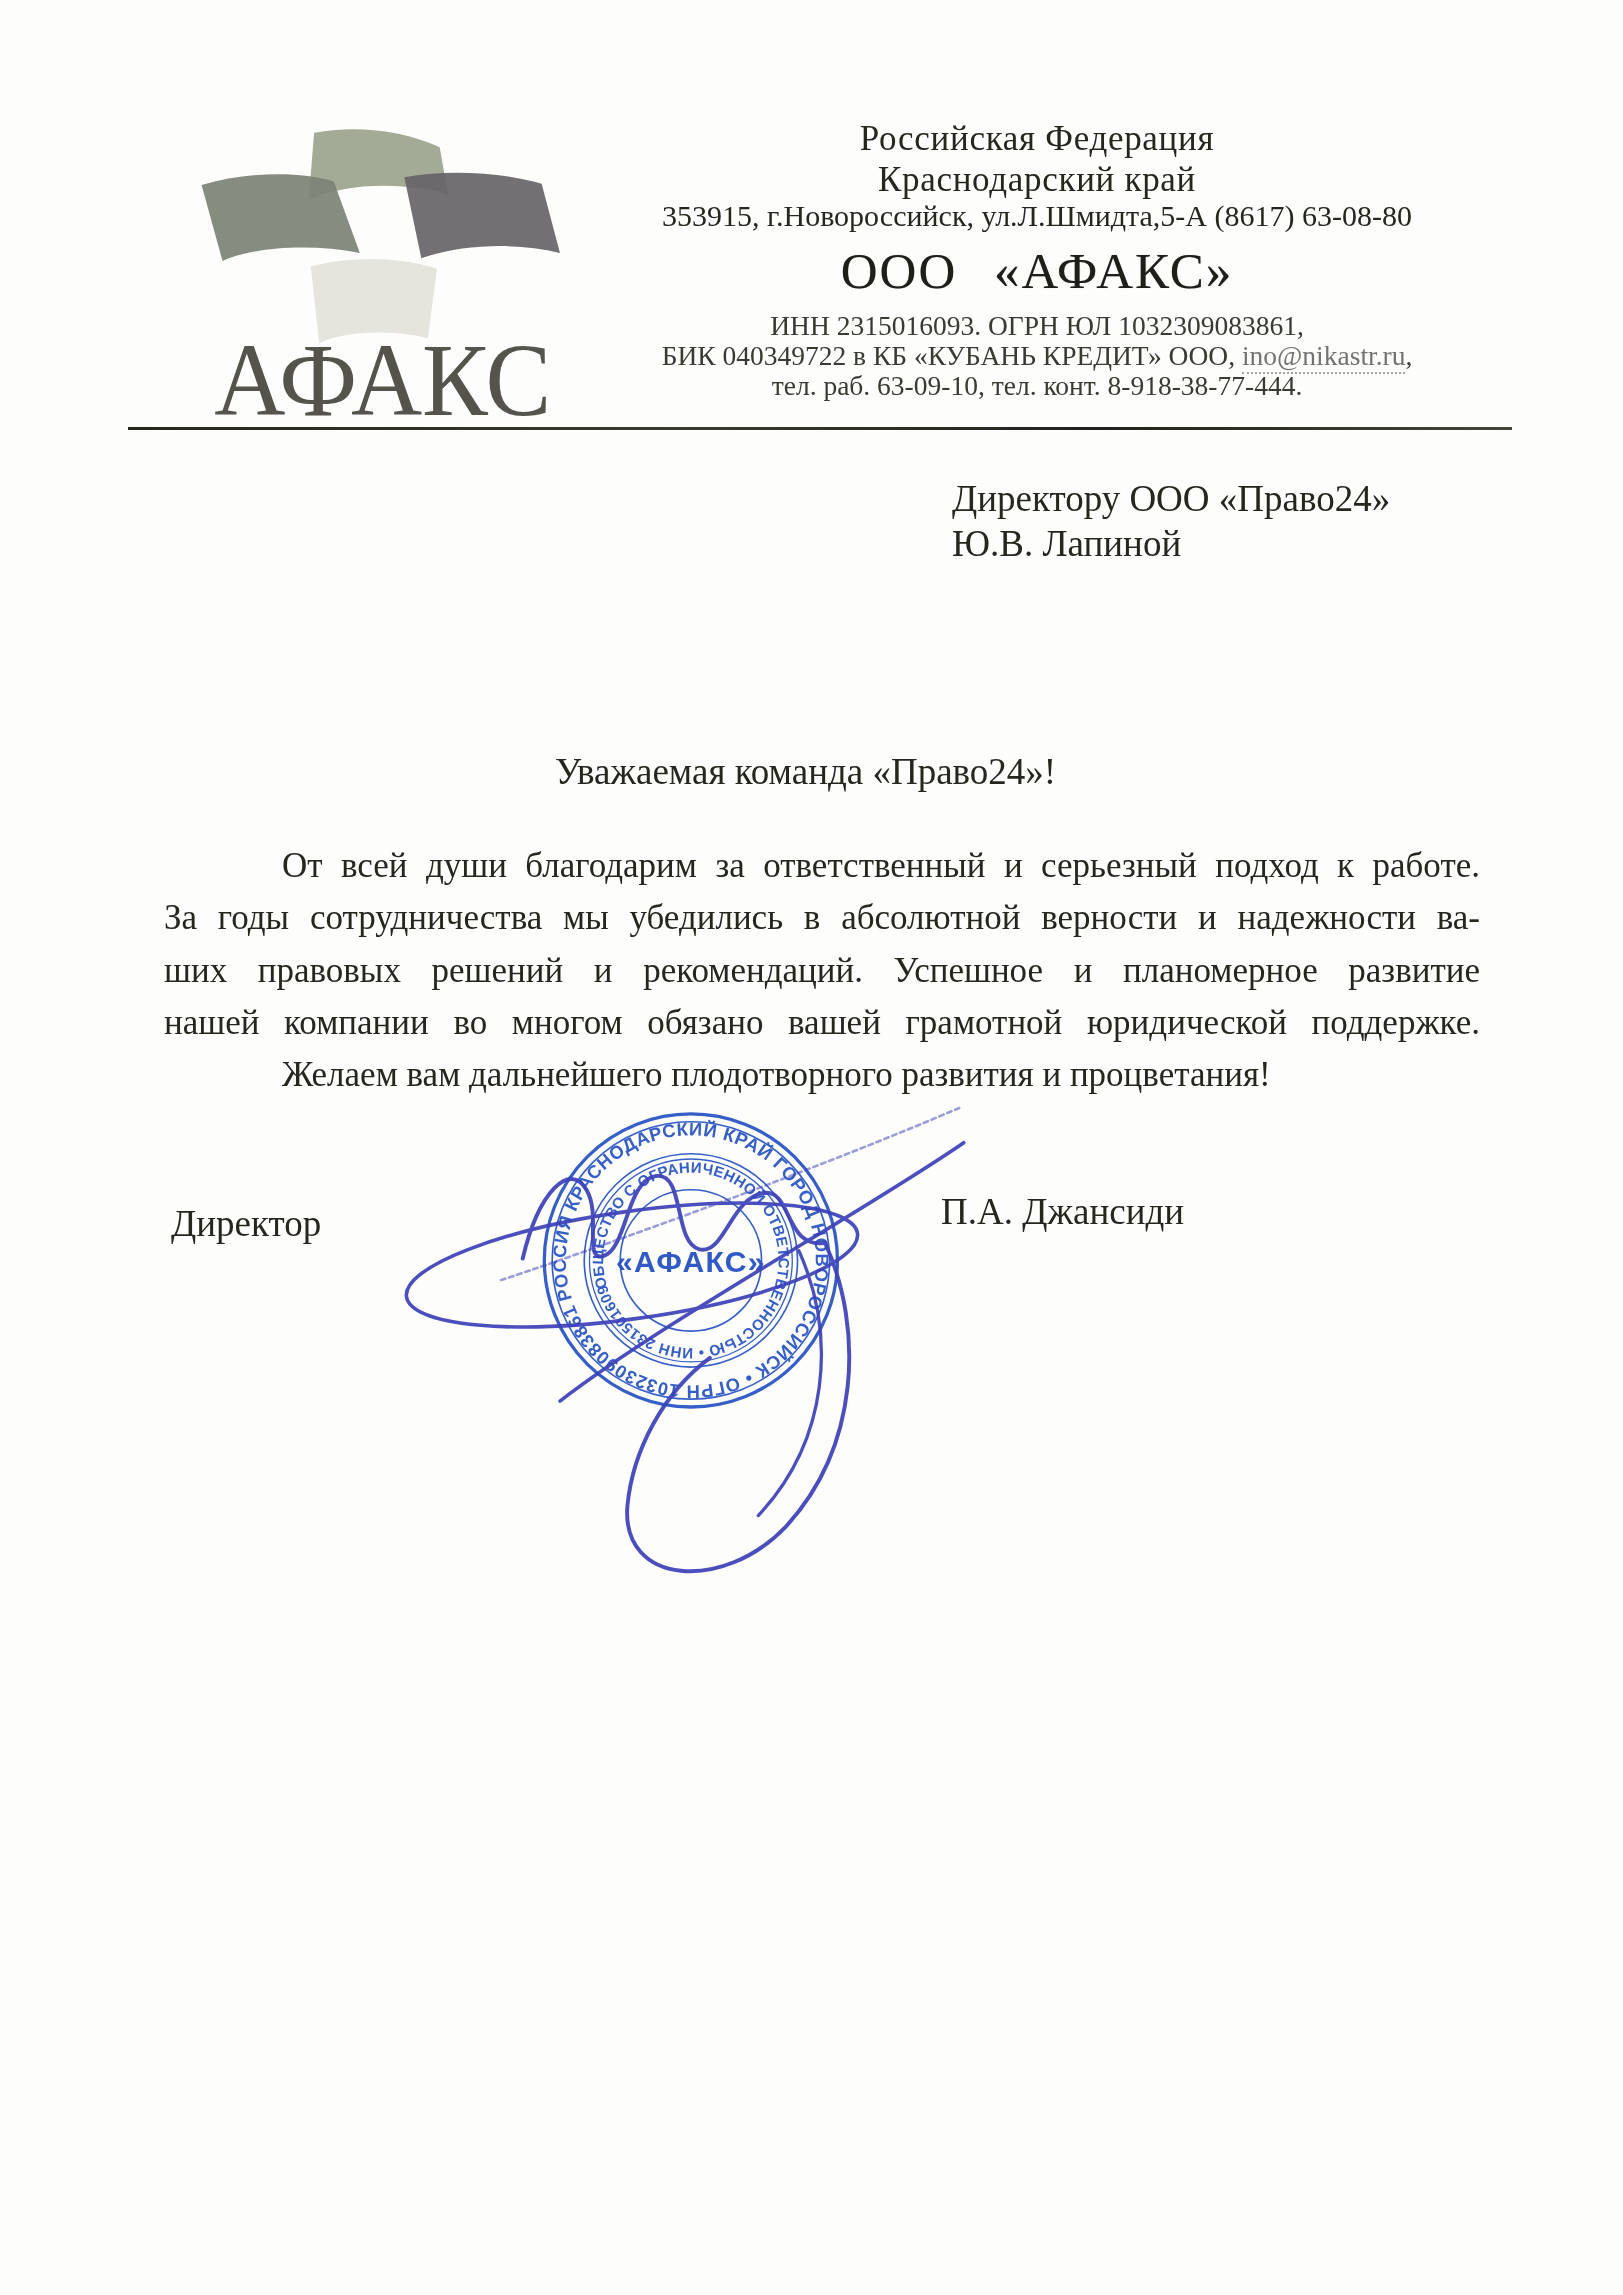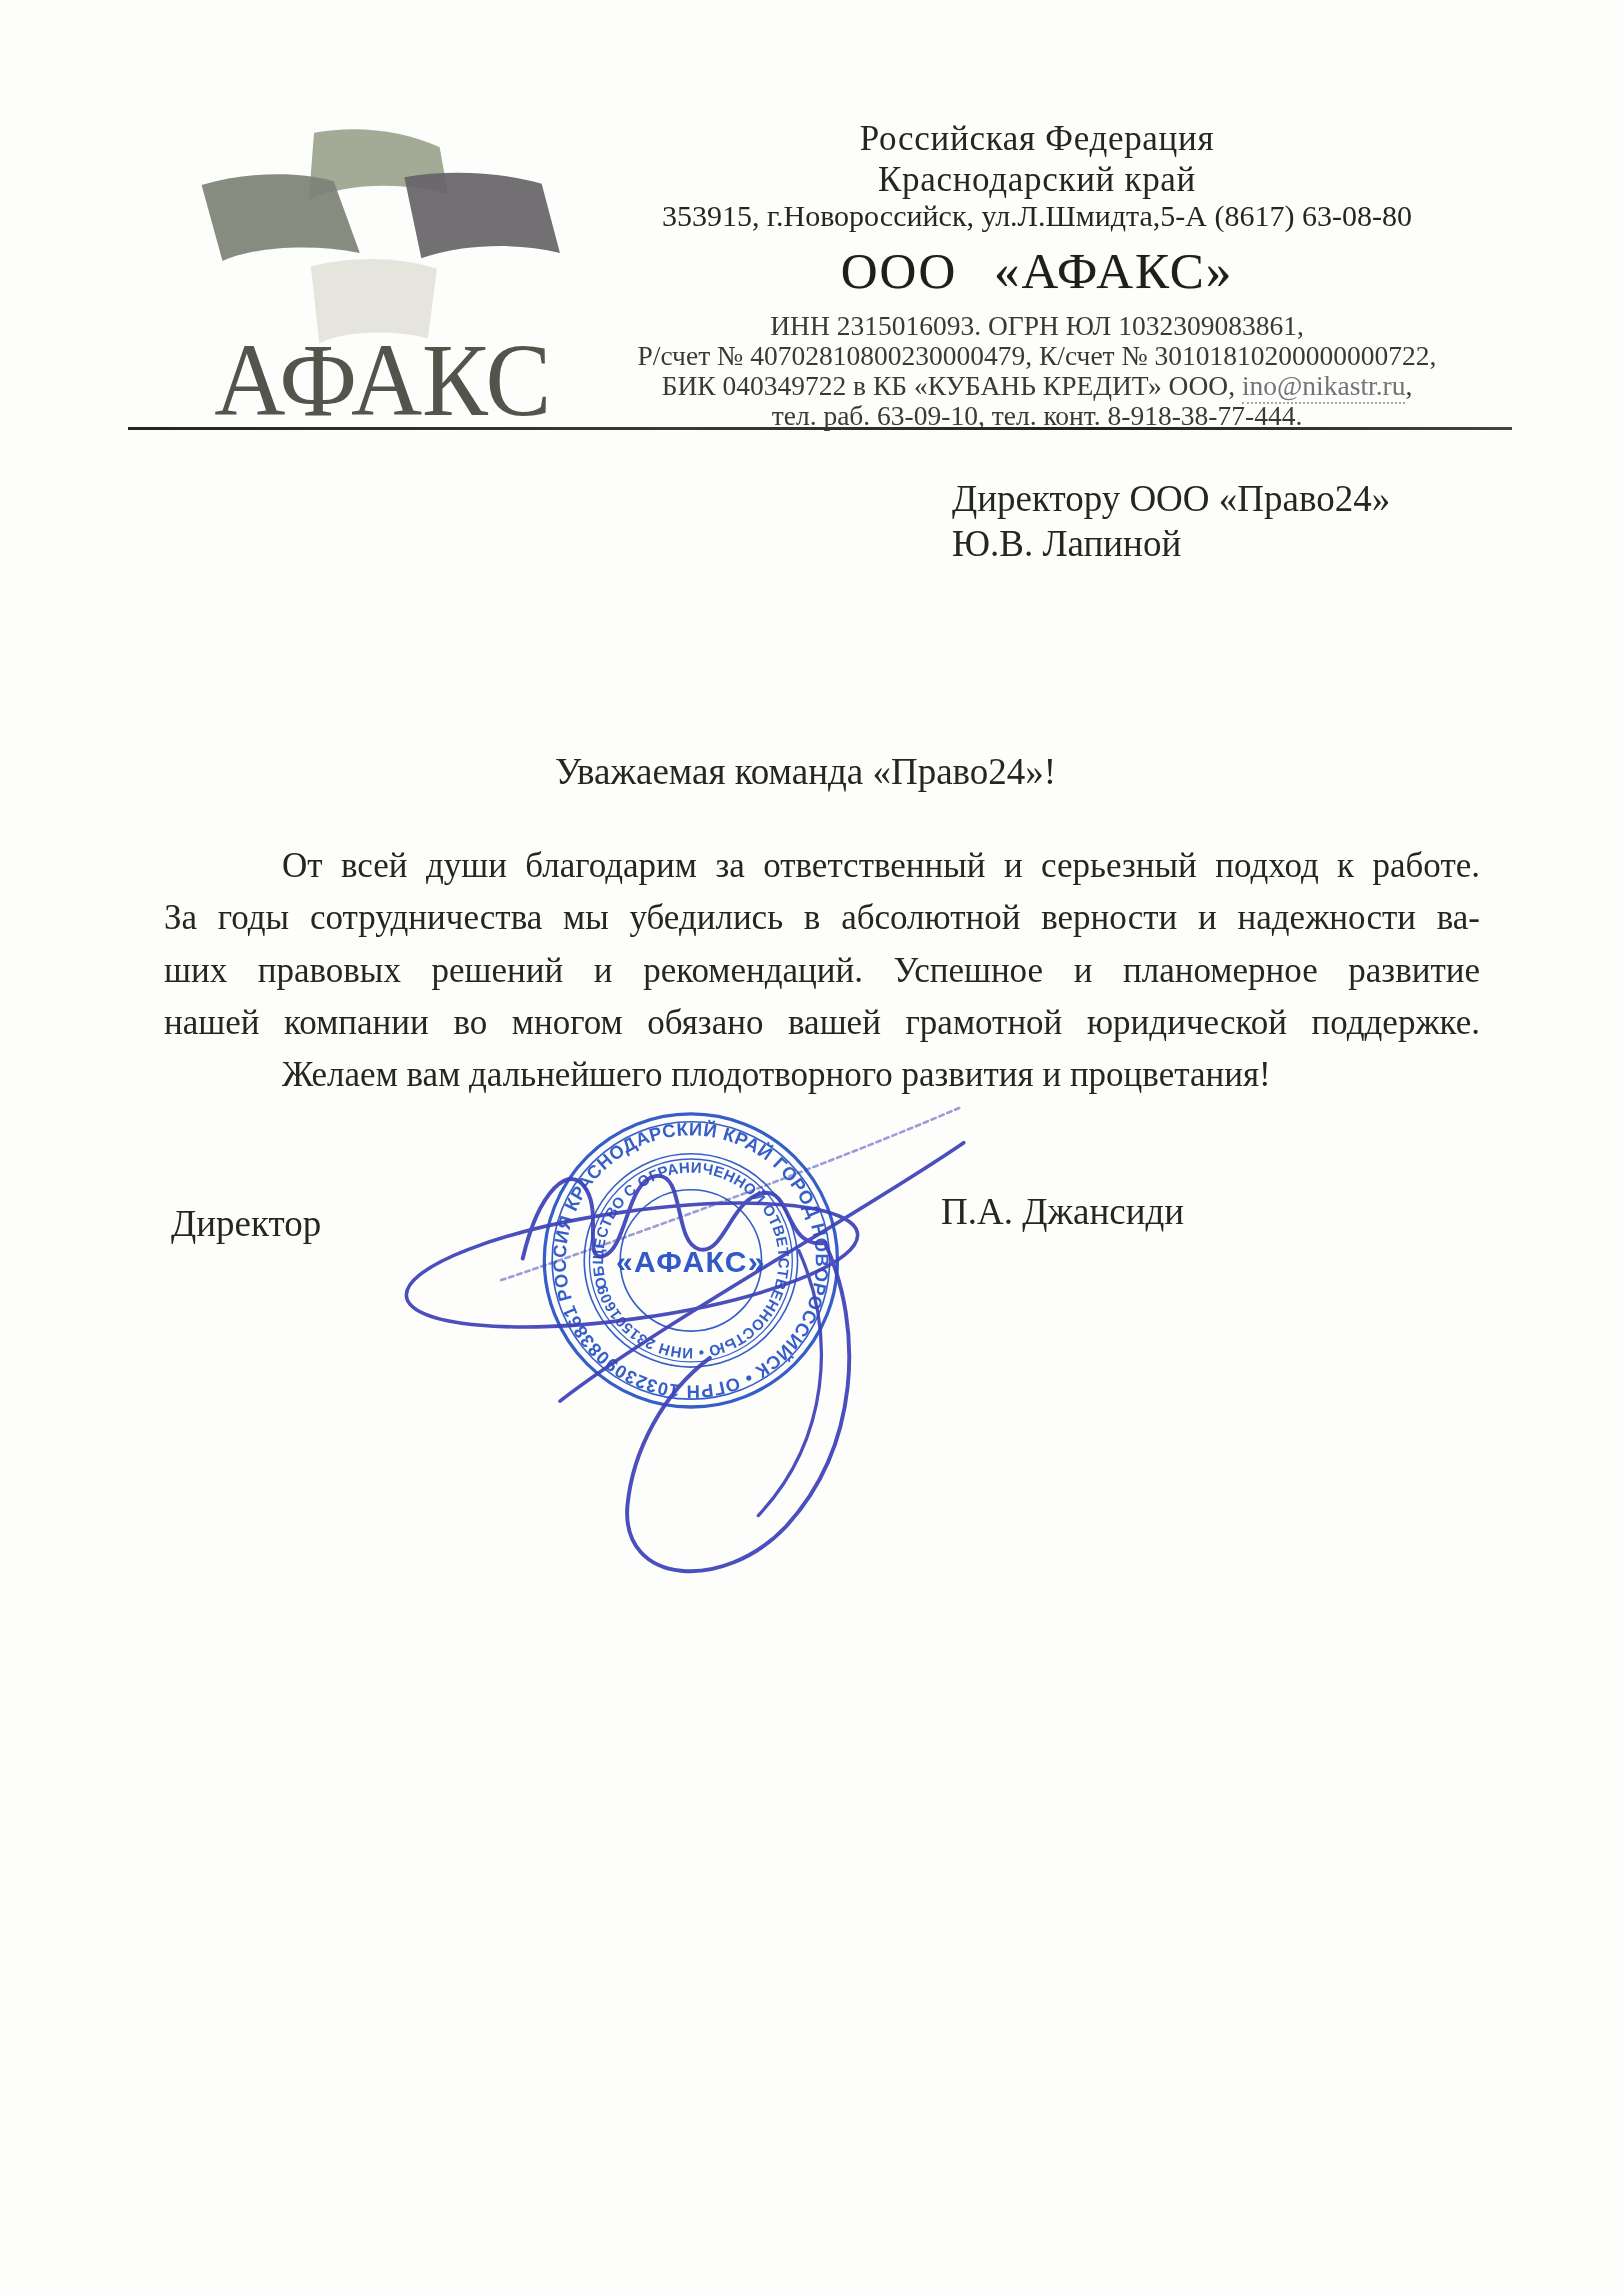--- a/index.html
+++ b/index.html
@@ -66,21 +66,20 @@
     <path d="M195,222 C262,206 332,208 388,226 L374,332 C312,318 244,322 208,340 Z" fill="#e2e2da" opacity="0.9"></path>
     <text class="wordmark" x="305" y="450" font-size="160" fill="#54534c" text-anchor="middle" textLength="515" lengthAdjust="spacingAndGlyphs">АФАКС</text>
   </svg>
 
   <div class="lh-col">
     <div class="lh-country">Российская Федерация</div>
     <div class="lh-region">Краснодарский край</div>
     <div class="lh-address">353915, г.Новороссийск, ул.Л.Шмидта,5-А (8617) 63-08-80</div>
     <div class="lh-company">ООО  «АФАКС»</div>
     <div class="lh-req">ИНН 2315016093. ОГРН ЮЛ 1032309083861,</div>
-    <div class="lh-req">Р/счет № 40702810800230000479, К/счет № 30101810200000000722,</div>
     <div class="lh-req"><span>БИК 040349722 в КБ «КУБАНЬ КРЕДИТ» ООО, </span><span class="lh-email">ino@nikastr.ru</span><span>,</span></div>
     <div class="lh-req">тел. раб. 63-09-10, тел. конт. 8-918-38-77-444.</div>
   </div>
 
   <div class="rule"></div>
 
   <div class="recipient">
     <div>Директору ООО «Право24»</div>
     <div>Ю.В. Лапиной</div>
   </div>

